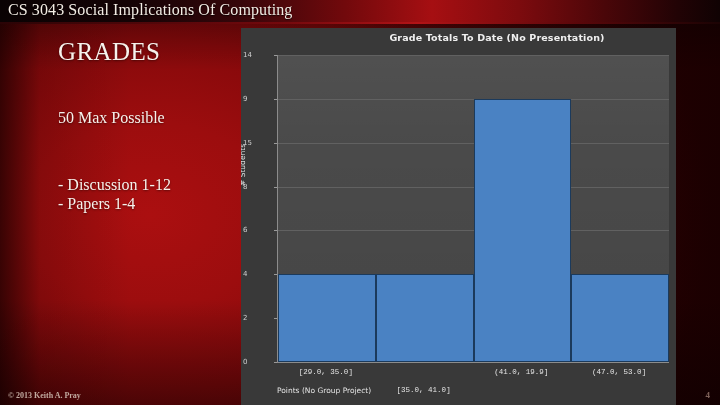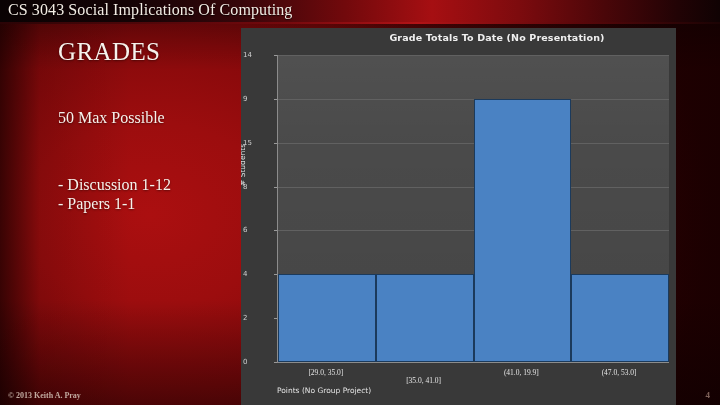--- a/index.html
+++ b/index.html
@@ -227,21 +227,21 @@
   }
   .bar {
     position: absolute;
     bottom: 0;
     background: #4a82c3;
     border: 1px solid #1b3a5c;
     box-sizing: border-box;
   }
   .xtick-label {
     position: absolute;
-    font-family: Liberation Serif, serif;
+    font-family: Liberation Mono, monospace;
     font-size: 7.5px;
     color: #e4e4e4;
     text-align: center;
     white-space: nowrap;
     transform: translateX(-50%);
   }
   .xlabel {
     position: absolute;
     left: 36px; top: 358px;
     width: 391px;
@@ -263,21 +263,21 @@
   <div class="header"></div>
   <div class="header-underline"></div>
   <div class="header-title">CS 3043 Social Implications Of Computing</div>
 
   <div class="title-block">
     <div class="slide-title-line">GRADES</div>
   </div>
   <div class="subtitle">50 Max Possible</div>
   <div class="bullets">
     <div>- Discussion 1-12</div>
-    <div>- Papers 1-1</div>
+    <div>- Papers 1-4</div>
   </div>
 
   <div class="chart">
     <div class="chart-title">Grade Totals To Date (No Presentation)</div>
     <div class="plot" id="plot">
       <div class="plot-sheen"></div>
     <div class="gridline" style="top: 263.143px;"></div>
         <div class="gridline" style="top: 219.286px;"></div>
         <div class="gridline" style="top: 175.429px;"></div>
         <div class="gridline" style="top: 131.571px;"></div>
@@ -301,21 +301,21 @@
       <div class="ytick-mark" style="top: 202.429px; left: 33px;"></div>
       <div class="ytick-label" style="top: 158.571px; width: 30px; right: 403px;">8</div>
       <div class="ytick-mark" style="top: 158.571px; left: 33px;"></div>
       <div class="ytick-label" style="top: 114.714px; width: 30px; right: 403px;">15</div>
       <div class="ytick-mark" style="top: 114.714px; left: 33px;"></div>
       <div class="ytick-label" style="top: 70.8571px; width: 30px; right: 403px;">9</div>
       <div class="ytick-mark" style="top: 70.8571px; left: 33px;"></div>
       <div class="ytick-label" style="top: 27px; width: 30px; right: 403px;">14</div>
       <div class="ytick-mark" style="top: 27px; left: 33px;"></div>
       <div class="xtick-label" style="left: 84.875px; top: 340px;">[29.0, 35.0]</div>
-      <div class="xtick-label" style="left: 182.625px; top: 348px;">[35.0, 41.0]</div>
+      <div class="xtick-label" style="left: 182.625px; top: 358px;">[35.0, 41.0]</div>
       <div class="xtick-label" style="left: 280.375px; top: 340px;">(41.0, 19.9]</div>
       <div class="xtick-label" style="left: 378.125px; top: 340px;">(47.0, 53.0]</div>
     </div>
 
   <div class="footer-copy">© 2013 Keith A. Pray</div>
   <div class="page-num">4</div>
 
 </div>
 
 </body></html>

